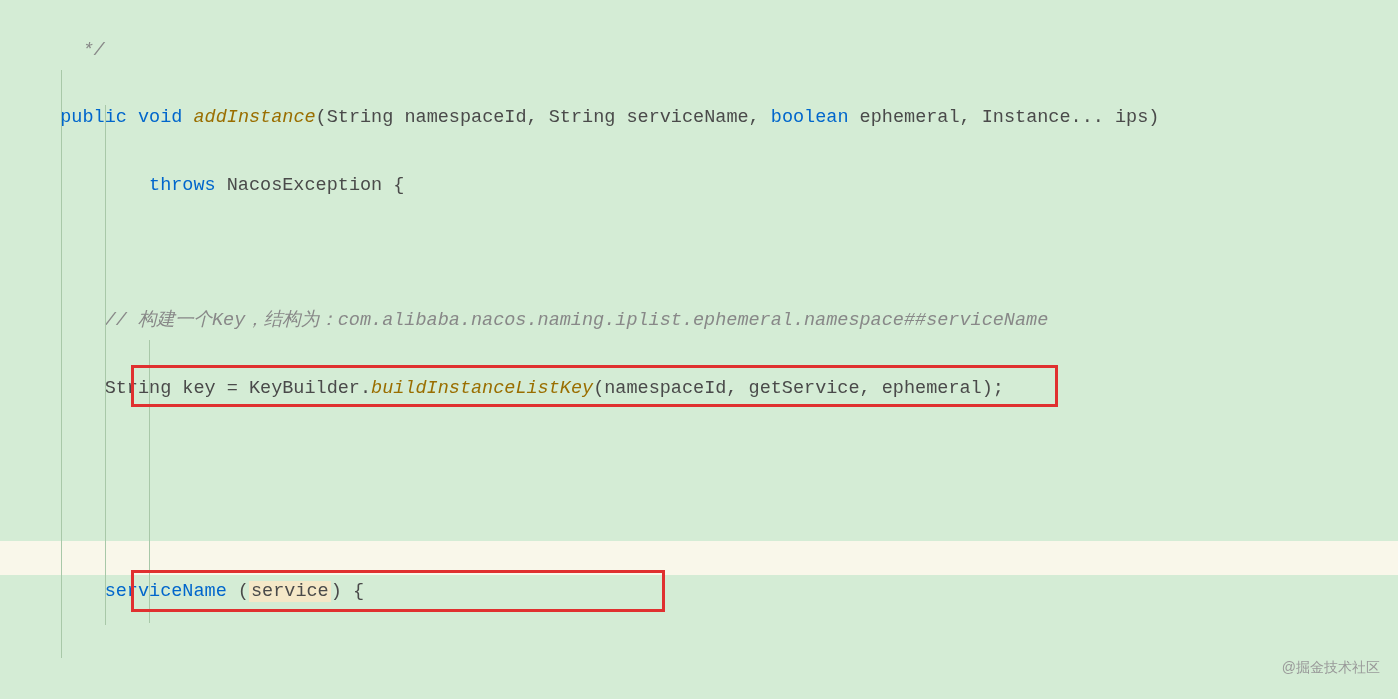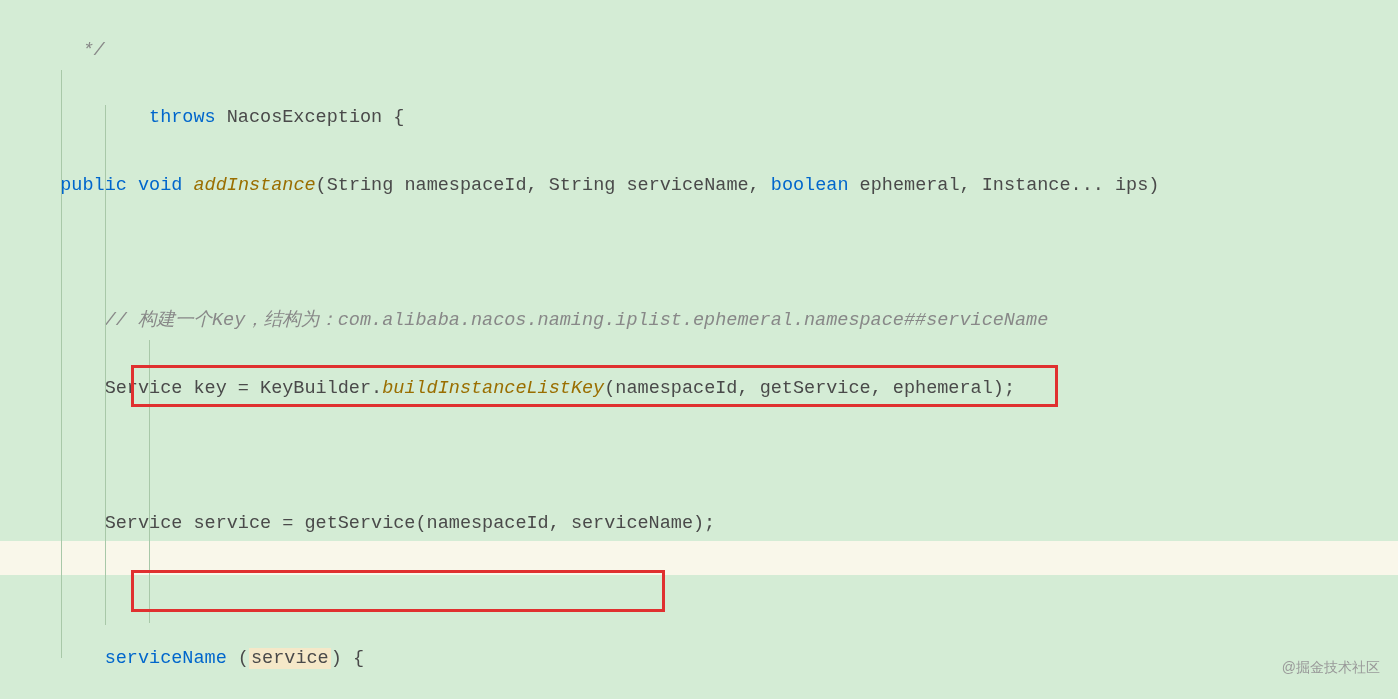--- a/index.html
+++ b/index.html
@@ -53,27 +53,26 @@
     font-family: sans-serif;
   }
 </style>
 </head>
 <body>
 
 <div class="yellow-line" style="top:541px;"></div>
 
 <div class="code-container">
 <span class="line">   <span class="comment"> */</span></span>
+<span class="line">  <span class="kw">public</span> <span class="kw">void</span> <span class="method">addInstance</span><span class="type">(String namespaceId, String serviceName, </span><span class="kw">boolean</span><span class="type"> ephemeral, Instance... ips)</span></span>
 <span class="line">          <span class="kw">throws</span><span> NacosException {</span></span>
-<span class="line">  <span class="kw">public</span> <span class="kw">void</span> <span class="method">addInstance</span><span class="type">(String namespaceId, String serviceName, </span><span class="kw">boolean</span><span class="type"> ephemeral, Instance... ips)</span></span>
 <span class="line">      </span>
 <span class="line">      <span class="comment">// 构建一个Key，结构为：com.alibaba.nacos.naming.iplist.ephemeral.namespace##serviceName</span></span>
-<span class="line">      <span>Service key = KeyBuilder.</span><span class="method">buildInstanceListKey</span><span>(namespaceId, getService, ephemeral);</span></span>
+<span class="line">      <span>String key = KeyBuilder.</span><span class="method">buildInstanceListKey</span><span>(namespaceId, getService, ephemeral);</span></span>
 <span class="line">      </span>
-<span class="line">      <span>Service service = getService(namespaceId, serviceName);</span></span>
 <span class="line">      </span>
 <span class="line">      <span class="kw">serviceName</span><span> (</span><span class="highlight-word">service</span><span>) {</span></span>
 
 
 
 
 
 
 
 

